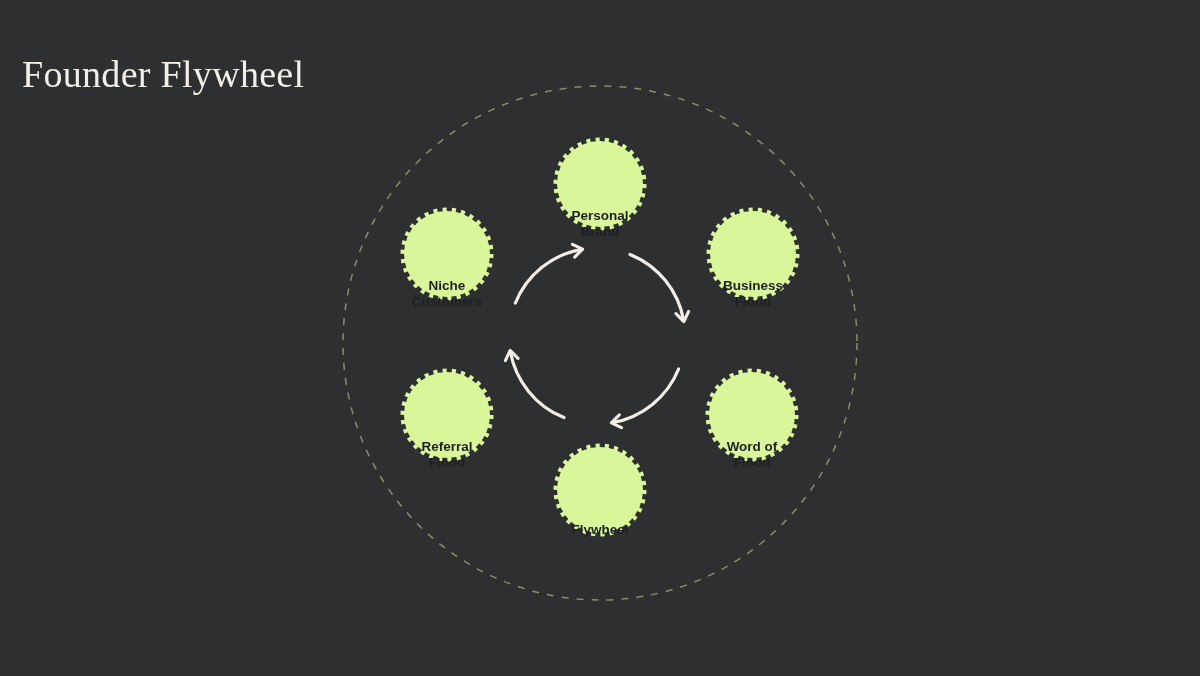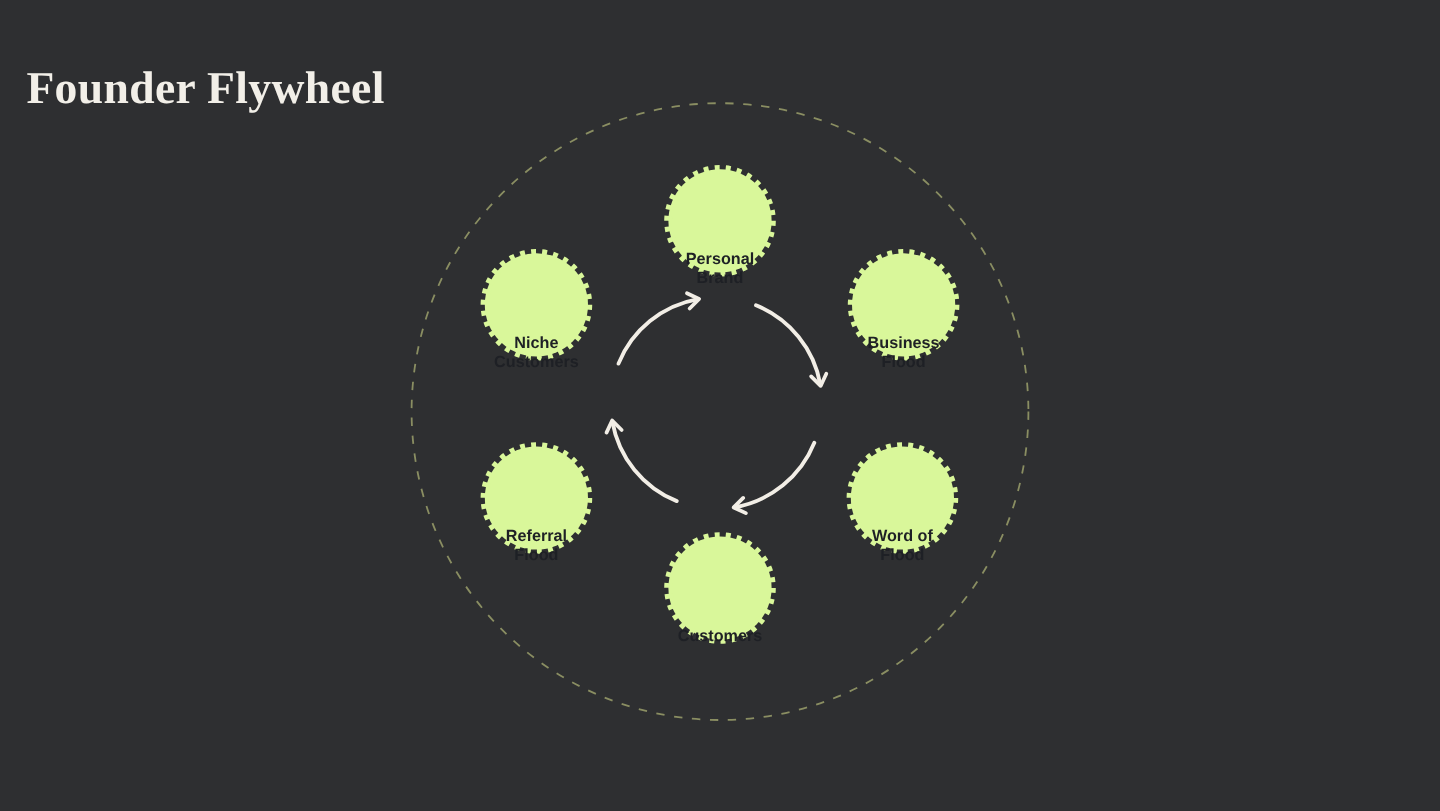--- a/index.html
+++ b/index.html
@@ -10,21 +10,21 @@
     --olive:#8a8e62;
     --title:#f2efe8;
   }
   *{margin:0;padding:0;box-sizing:border-box;}
   html,body{width:1200px;height:676px;overflow:hidden;}
   body{background:var(--bg);font-family:"Liberation Sans",sans-serif;position:relative;}
   .stage{position:absolute;inset:0;width:1200px;height:676px;}
   .page-title{
     position:absolute;left:22px;top:54px;
     font-family:"Liberation Serif","DejaVu Serif",serif;
-    font-weight:700;font-size:38px;line-height:1.1;
+    font-weight:400;font-size:38px;line-height:1.1;
     color:var(--title);letter-spacing:.3px;
   }
   svg.diagram{position:absolute;left:0;top:0;width:1200px;height:676px;display:block;}
   .ring{fill:none;stroke:var(--olive);stroke-width:1.5;stroke-dasharray:7 8;}
   .arrow-arc{fill:none;stroke:var(--cream);stroke-width:3.2;stroke-linecap:round;}
   .arrow-head{fill:none;stroke:var(--cream);stroke-width:3.4;stroke-linecap:round;stroke-linejoin:round;}
   .node-circle{fill:var(--green);stroke:var(--green);stroke-width:7;stroke-dasharray:4 5;}
   .node-label{
     position:absolute;width:84px;transform:translate(-50%,-50%);
     text-align:center;font-weight:700;font-size:13.5px;line-height:1.18;
@@ -61,17 +61,17 @@
       <circle class="node-circle" cx="752" cy="415" r="43"></circle>
       <circle class="node-circle" cx="600" cy="490" r="43"></circle>
       <circle class="node-circle" cx="447" cy="415" r="43"></circle>
       <circle class="node-circle" cx="447" cy="254" r="43"></circle>
     </g>
   </svg>
 
   <div class="node-label" style="left:600px;top:184px">Personal Brand</div>
   <div class="node-label" style="left:753px;top:254px">Business Flood</div>
   <div class="node-label" style="left:752px;top:415px">Word of Flood</div>
-  <div class="node-label" style="left:600px;top:490px">Customers</div>
+  <div class="node-label" style="left:600px;top:490px">Flywheel</div>
   <div class="node-label" style="left:447px;top:415px">Referral Flood</div>
   <div class="node-label" style="left:447px;top:254px">Niche Customers</div>
 
 </div>
 
 </body></html>

